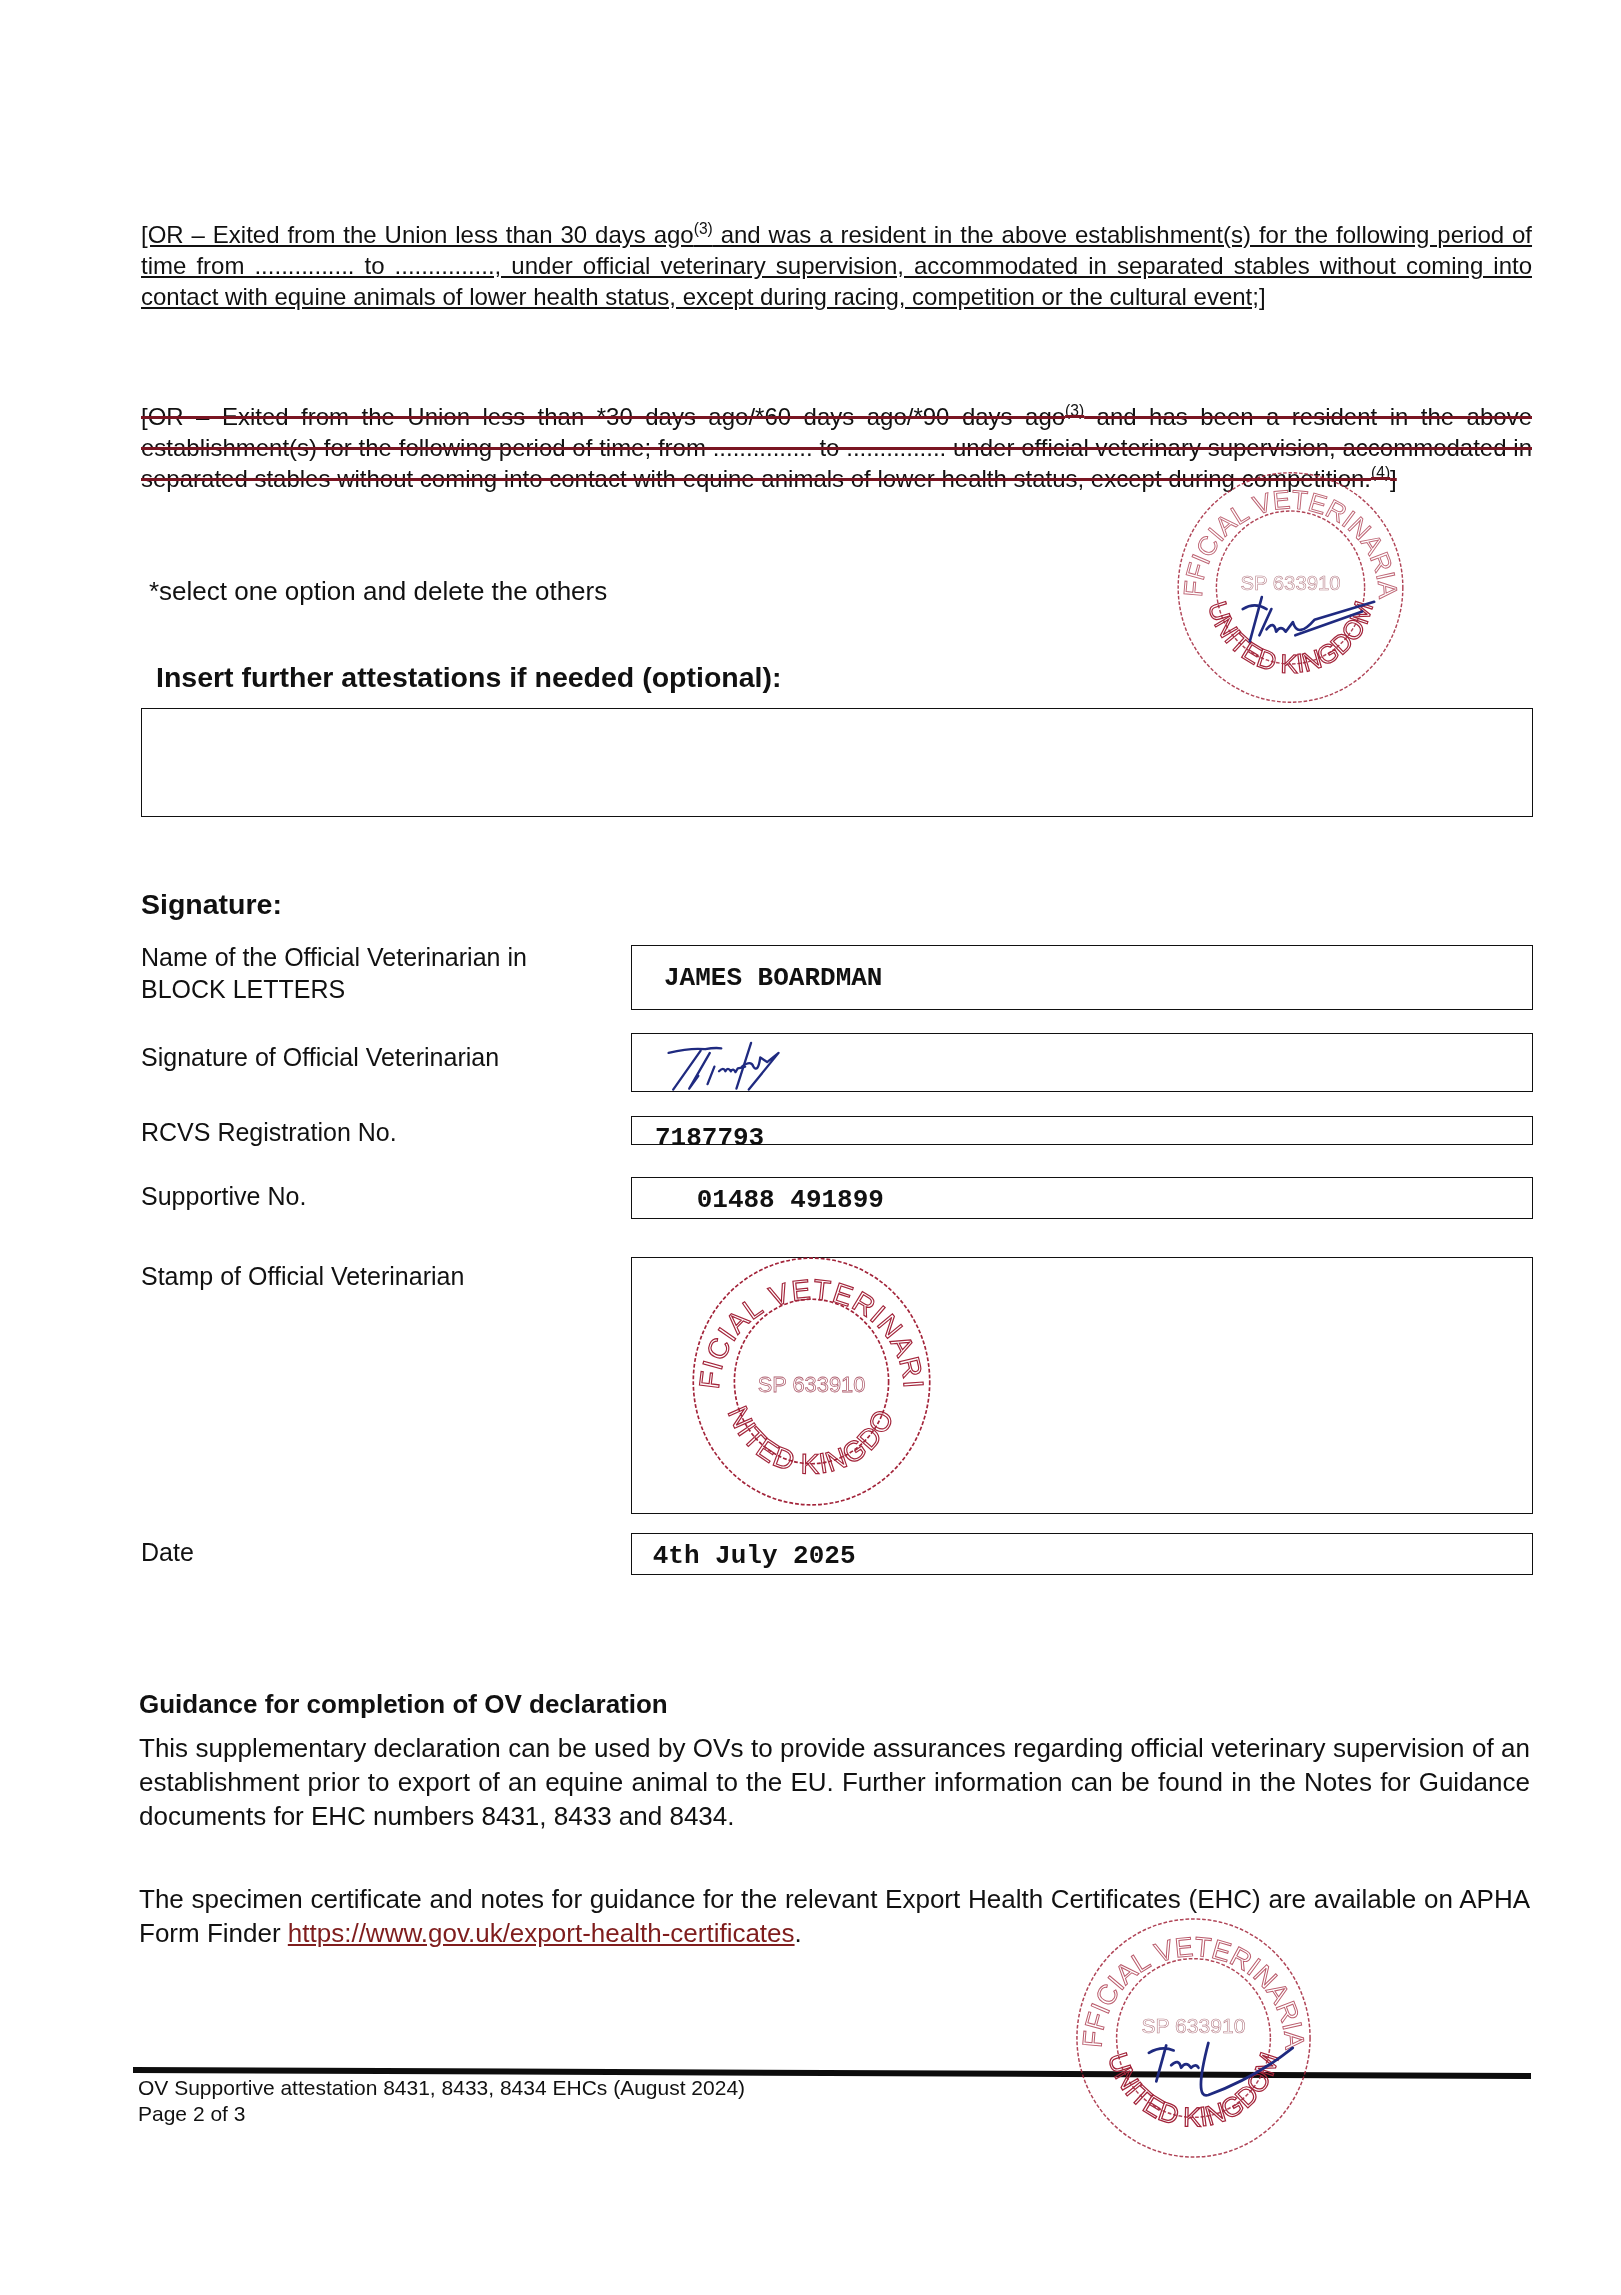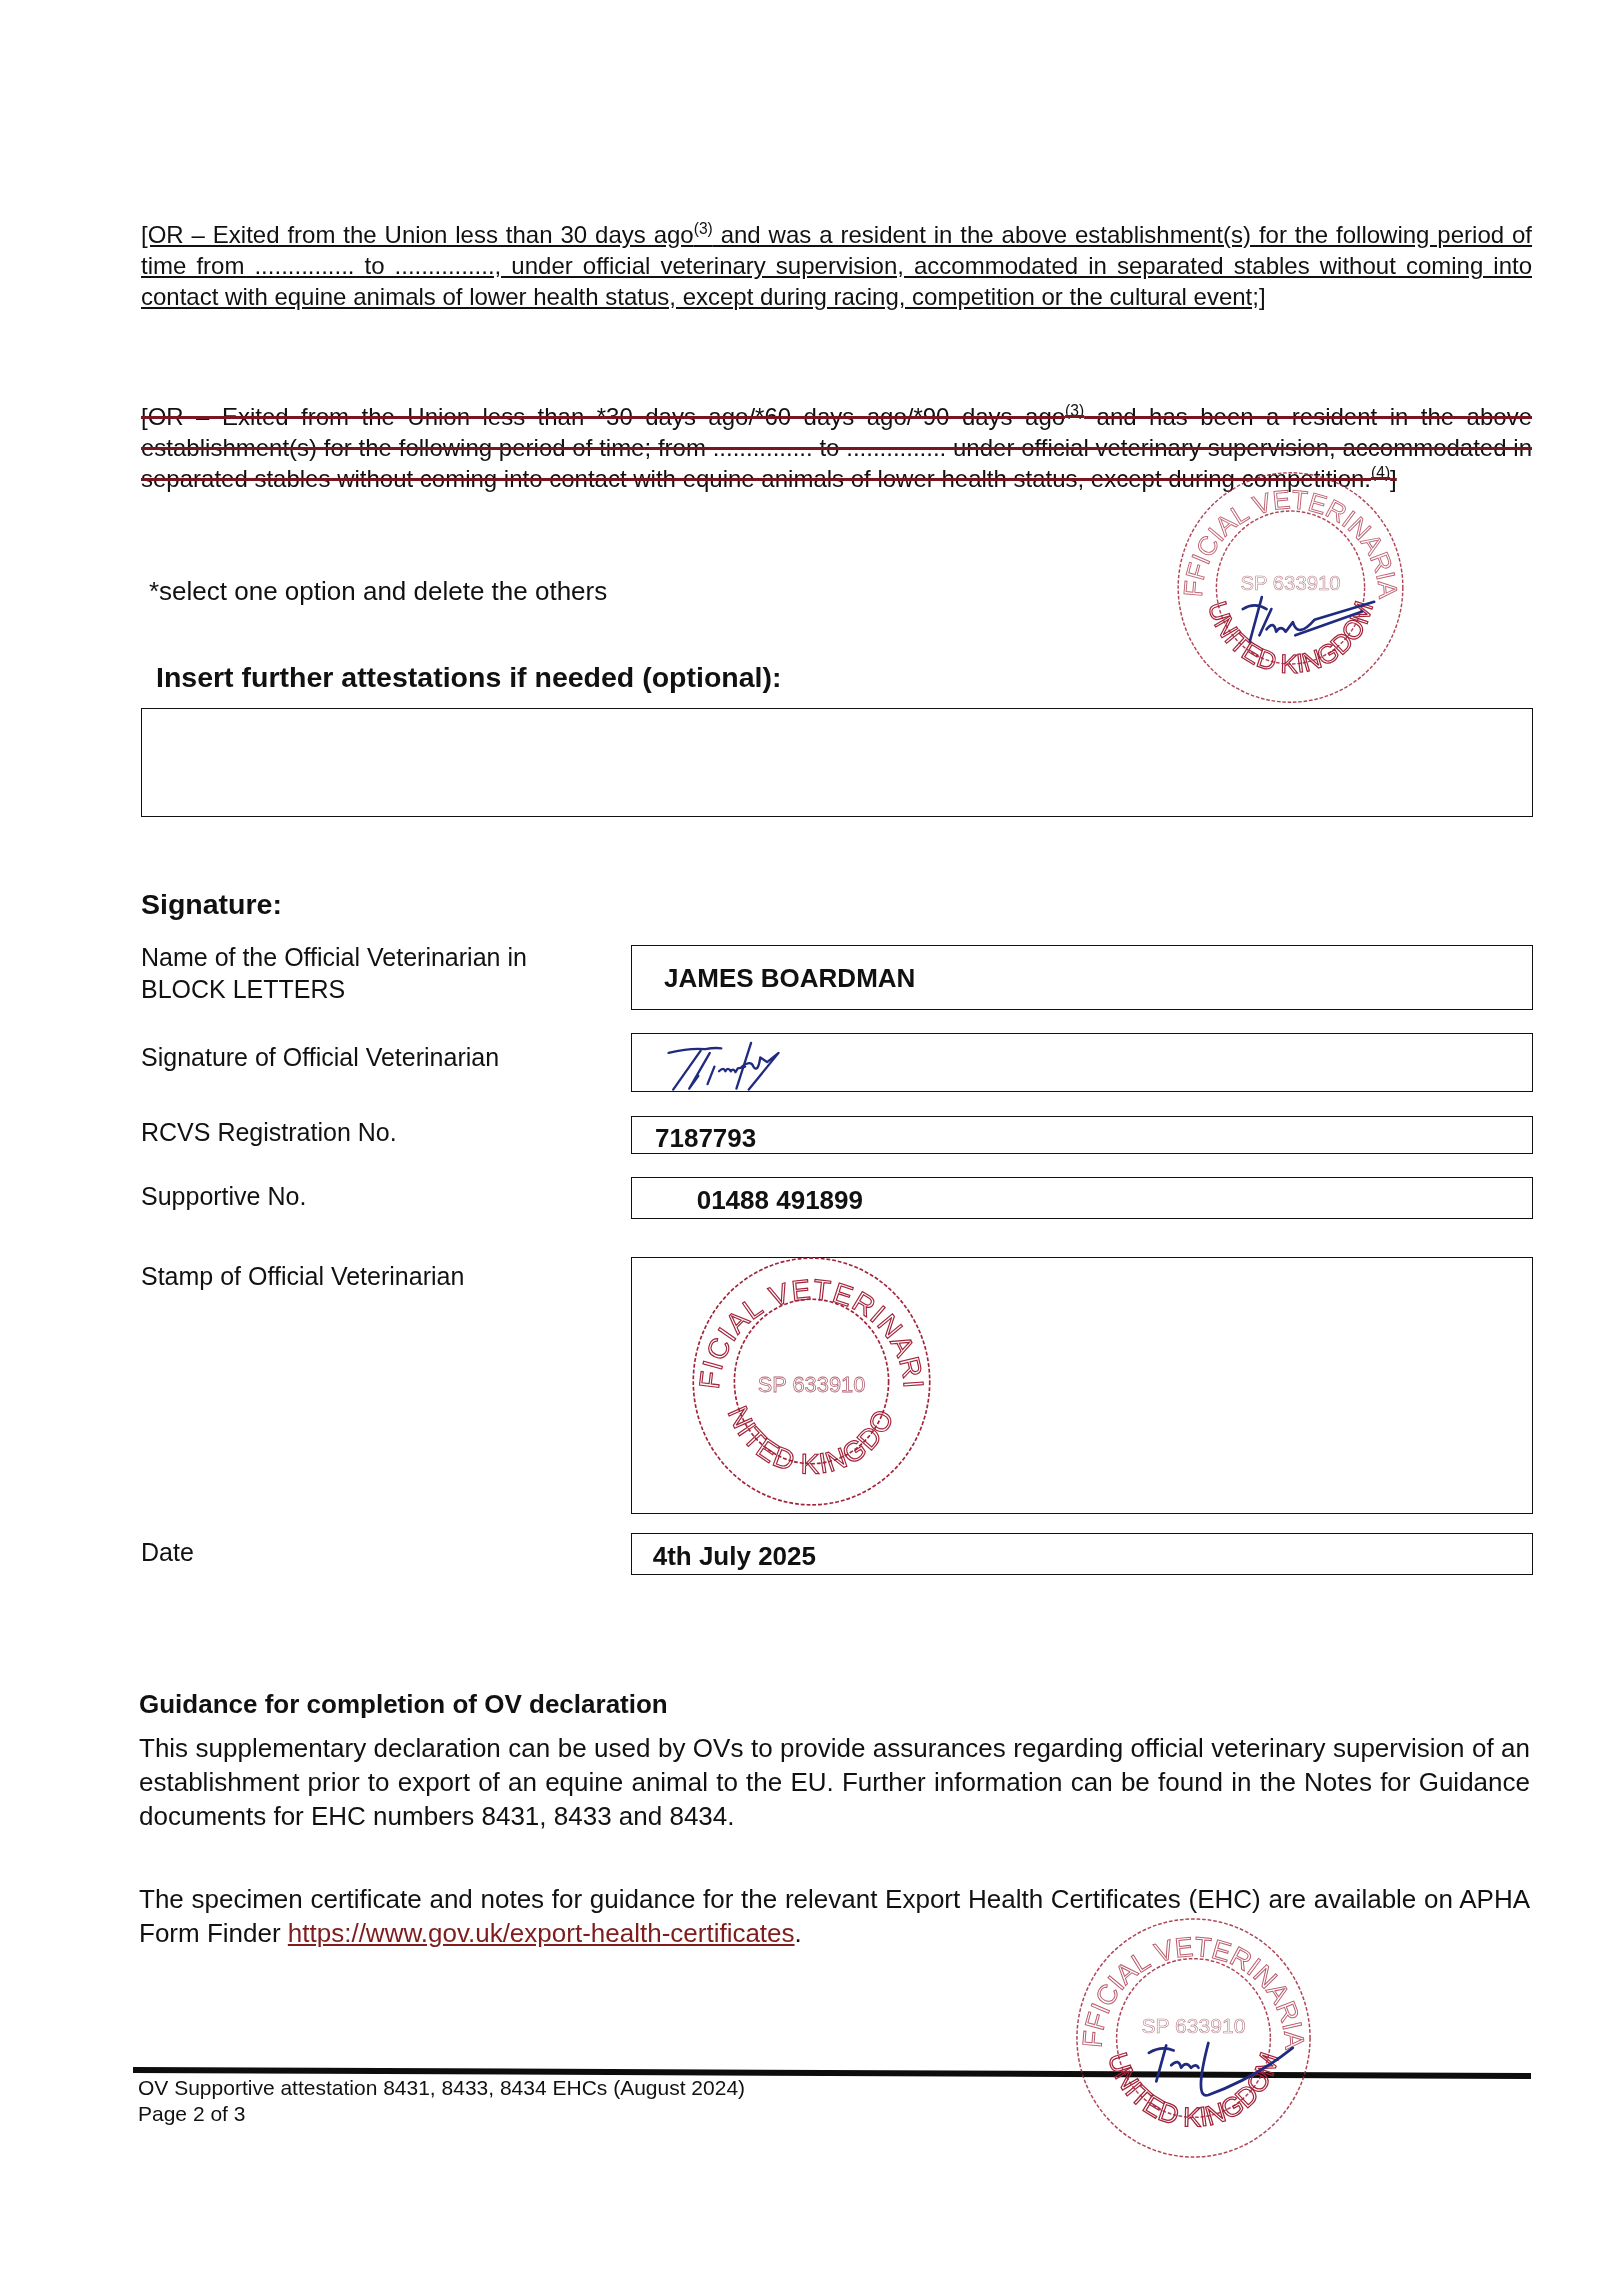--- a/index.html
+++ b/index.html
@@ -20,21 +20,21 @@
   .note { left: 141px; top: 576px; font-size: 26px; margin-left: 8px; }
   .h-attest { left: 156px; top: 661px; font-size: 28.5px; font-weight: bold; }
 
   .box { position: absolute; border: 1.8px solid #111; background: transparent; }
 
   .h-sig { left: 141px; top: 888px; font-size: 28.5px; font-weight: bold; }
 
   .label { position: absolute; left: 141px; font-size: 25px; line-height: 32px; }
 
   .field { position: absolute; left: 631px; width: 902px; border: 1.8px solid #111; }
-  .field .val { position: absolute; left: 32px; font-size: 26px; font-weight: bold; }
+  .field .val { position: absolute; left: 32px; font-size: 26px; font-weight: bold; font-family: Liberation Mono, monospace; }
 
   .h-guid { left: 139px; top: 1689px; font-size: 26px; font-weight: bold; }
   .para {
     position: absolute; left: 139px; width: 1391px; font-size: 26px; line-height: 34px;
     text-align: justify;
   }
   .link { color: #7f1d1d; text-decoration: underline; }
 
   .footer-rule { position: absolute; left: 133px; top: 2070px; width: 1398px; height: 5.5px; background: #0d0d0d; transform: rotate(0.25deg); }
   .footer { position: absolute; left: 138px; font-size: 21px; line-height: 26px; }
@@ -78,21 +78,21 @@
       <path d="M 100 30 L 55 108 L 75 80"></path>
       <path d="M 110 60 L 95 98"></path>
       <path d="M 120 70 q 10 -10 14 0 q 5 -10 12 0 q 5 -8 10 2 l 5 -8 q 10 -2 16 -4"></path>
       <path d="M 190 8 L 158 108"></path>
       <path d="M 170 60 q 20 -15 25 0 q 10 15 15 -20 L 225 50 L 250 30 L 185 110"></path>
     </g>
   </svg>
 </div>
 
 <div class="label" style="top:1116px;text-align:center;">RCVS Registration No.</div>
-<div class="field" style="top:1116px; height:38px;padding-left:18px;">
+<div class="field" style="top:1116px; height:29px;padding-left:18px;">
   <span class="val" style="left:23px; top:6.4px;">7187793</span>
 </div>
 
 <div class="label" style="top:1180px;">Supportive No.</div>
 <div class="field" style="top:1177px; height:42px;">
   <span class="val" style="left:20.7px; top:7.3px;margin-left:44px;">01488 491899</span>
 </div>
 
 <div class="label" style="top:1260px;">Stamp of Official Veterinarian</div>
 <div class="field" style="top:1257px; height:257px;">

